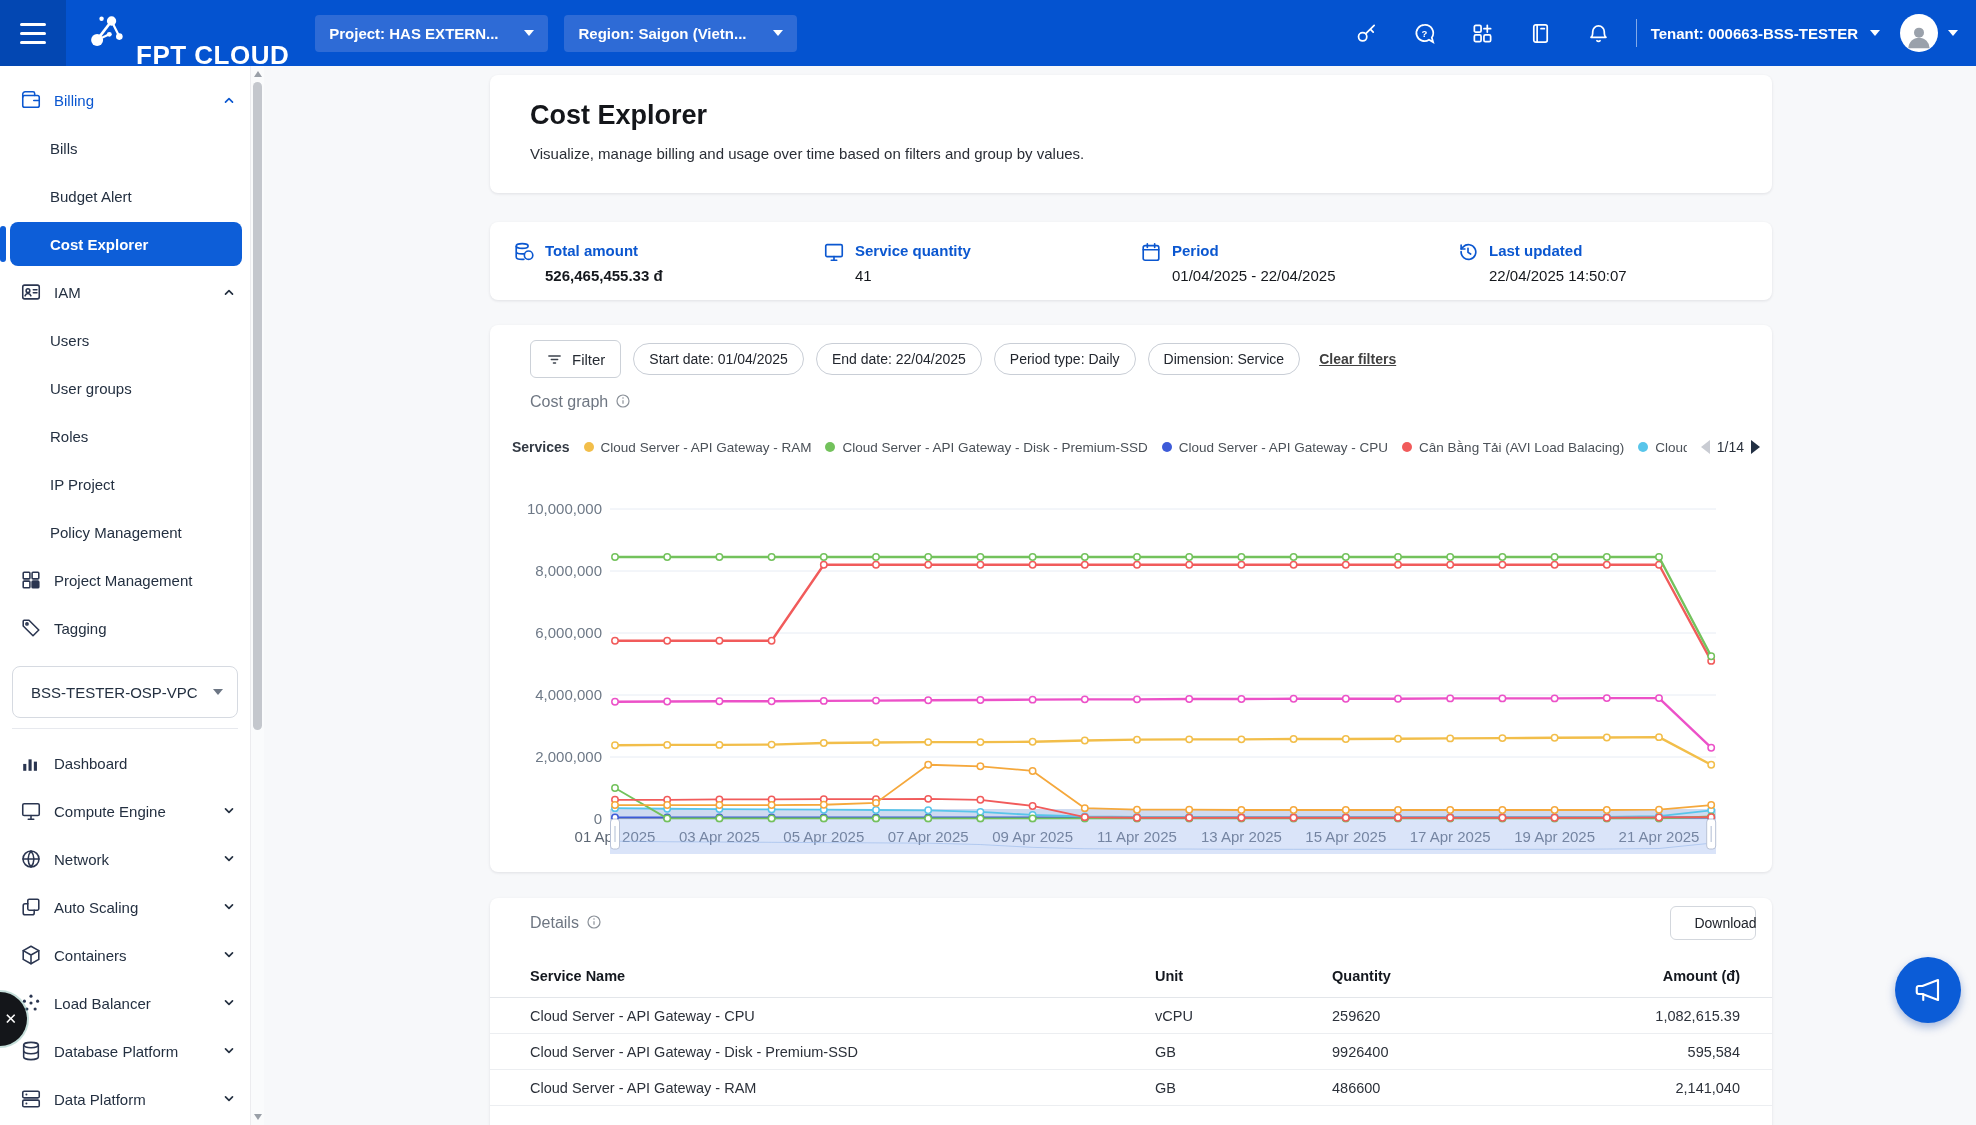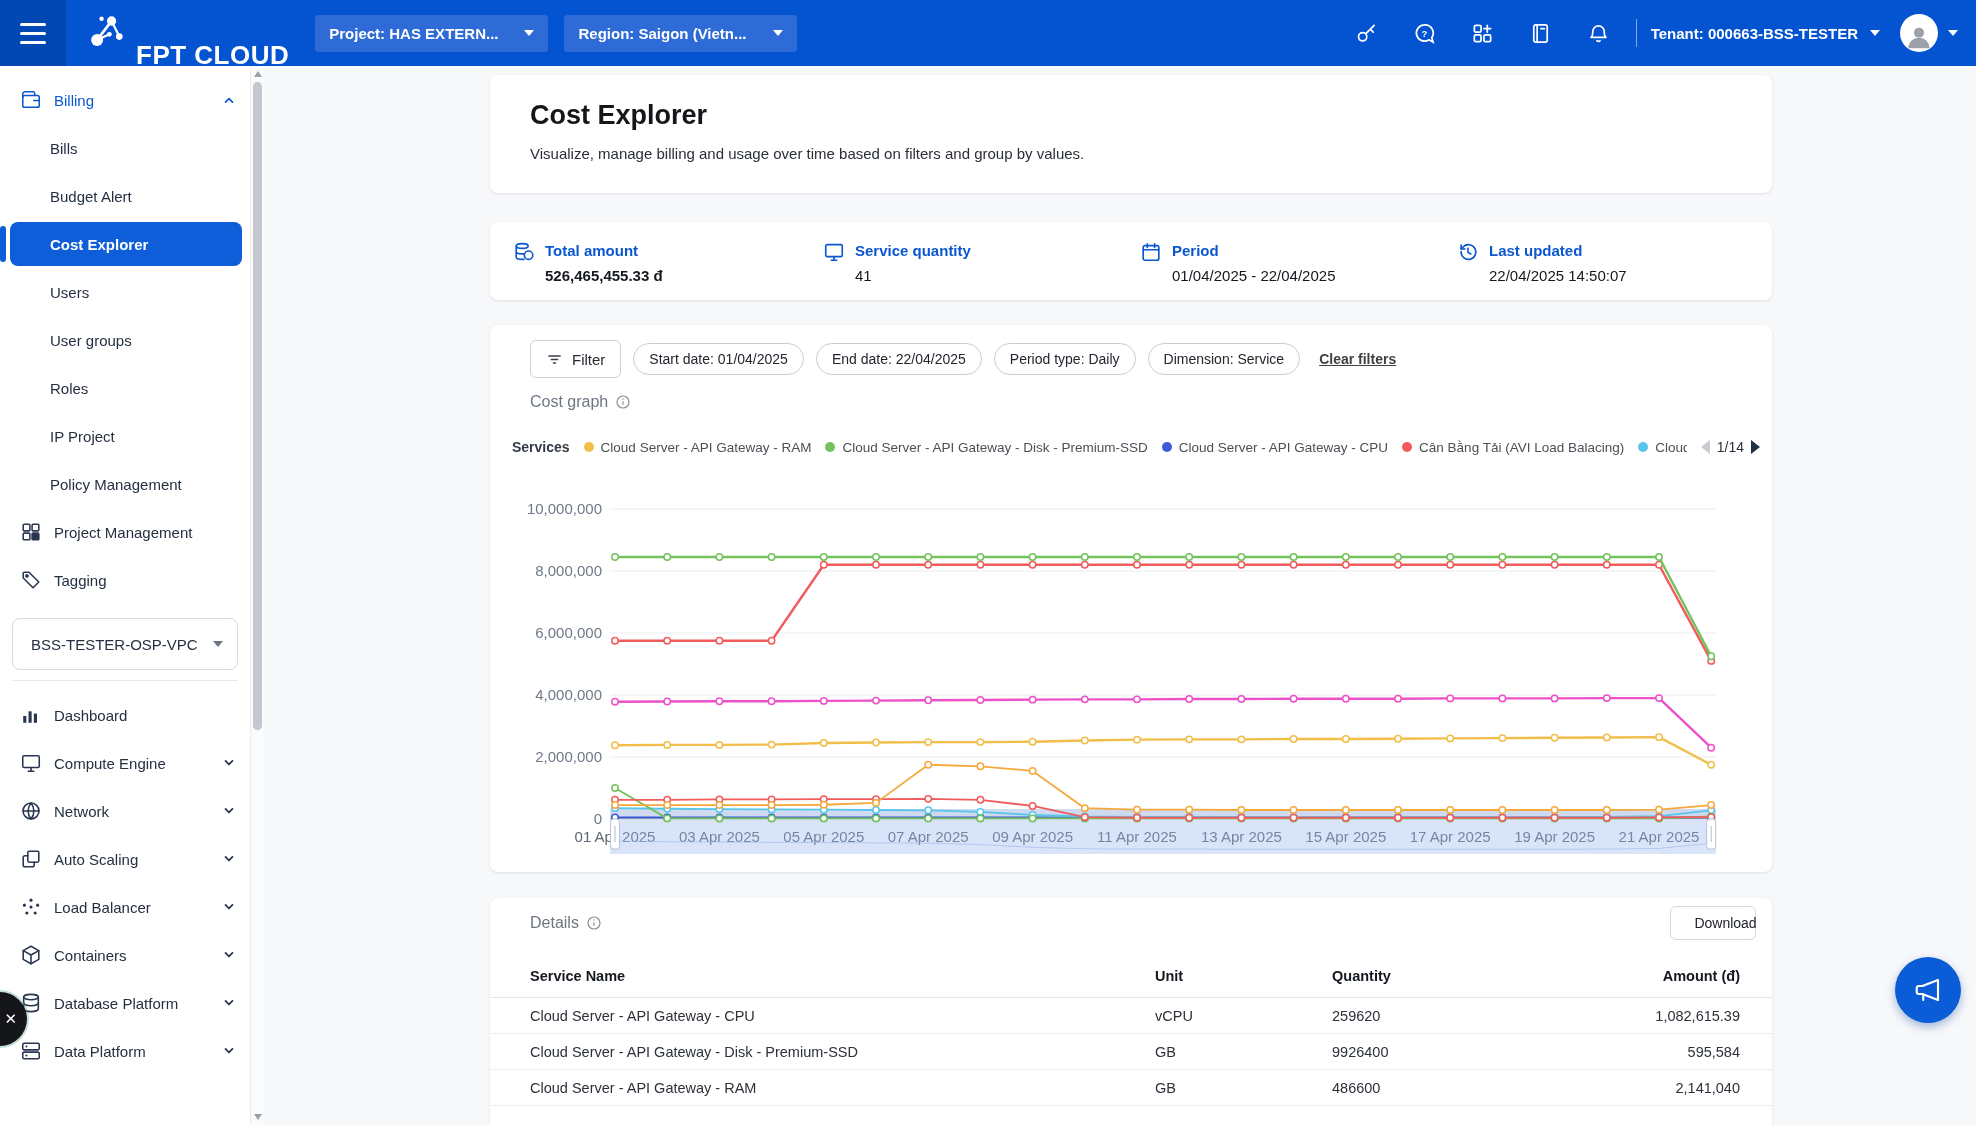--- a/index.html
+++ b/index.html
@@ -58,21 +58,21 @@
   .sum-label { position:absolute; left:32px; top:20px; font-size:15px; font-weight:bold; color:#0b57d0; white-space:nowrap; }
   .sum-value { position:absolute; left:32px; top:45px; font-size:15px; color:#15181d; white-space:nowrap; }
   .sum-value.bold { font-weight:bold; }
 
   .card-chart { top:325px; height:547px; }
   .filter-row { position:absolute; left:40px; top:14px; right:20px; height:40px; display:flex; align-items:center; gap:12px; }
   .filter-btn { height:38px; border:1px solid #ccd1d8; border-radius:6px; background:#fff; display:flex; align-items:center; gap:9px; padding:0 15px; font-size:15px; color:#262b33; cursor:pointer; }
   .filter-btn svg { width:17px; height:17px; color:#3c434d; }
   .chip { height:32px; border:1px solid #c9ced6; border-radius:16px; background:#fff; display:flex; align-items:center; padding:0 15px; font-size:14px; color:#22262e; cursor:pointer; white-space:nowrap; }
   .clear-link { font-size:14px; font-weight:bold; color:#404040; text-decoration:underline; cursor:pointer; margin-left:7px; white-space:nowrap; }
-  .section-label { position:absolute; left:40px; top:68px; font-size:16px; color:#6e7682; display:flex; align-items:center; gap:7px; }
+  .section-label { position:absolute; left:40px; top:68px; font-size:16px; color:#6e7682; display:flex; gap:7px; }
   .info-ic { width:16px; height:16px; color:#8a9098; }
   .legend-row { position:absolute; left:22px; top:114px; right:12px; display:flex; align-items:center; font-size:13.5px; color:#4b5158; white-space:nowrap; }
   .legend-title { font-weight:bold; color:#333a44; margin-right:14px; font-size:14px; }
   .lg-item { display:flex; align-items:center; gap:7px; margin-right:14px; flex:0 0 auto; cursor:pointer; }
   .lg-item.truncate { flex:0 1 auto; min-width:0; overflow:hidden; }
   .lg-item.truncate .lg-lbl { overflow:hidden; text-overflow:clip; }
   .lg-dot { width:10px; height:10px; border-radius:50%; flex:0 0 10px; }
   .lg-pager { margin-left:auto; display:flex; align-items:center; gap:7px; flex:0 0 auto; font-size:14px; color:#2a313c; }
   .pg-arrow { width:0; height:0; border-top:7px solid transparent; border-bottom:7px solid transparent; cursor:pointer; }
   .pg-arrow.left { border-right:9px solid #c9ccd3; }
@@ -194,20 +194,31 @@
         <div class="side-item child">
           <span class="lbl">Bills</span>
         </div>
         <div class="side-item child">
           <span class="lbl">Budget Alert</span>
         </div>
         <div class="side-item child selected">
           <span class="notch"></span>
           <span class="lbl">Cost Explorer</span>
         </div>
+        <div class="side-item">
+          <span class="ic"><svg viewBox="0 0 24 24" fill="none" stroke="currentColor" stroke-width="1.7" stroke-linejoin="round" stroke-linecap="round">
+              <rect x="3" y="4.5" width="18" height="15" rx="2"></rect>
+              <circle cx="8.7" cy="10.5" r="2"></circle>
+              <path d="M5.5 16.2c.6-1.7 1.8-2.5 3.2-2.5s2.6.8 3.2 2.5M14.5 9.5h4M14.5 12.8h4"></path>
+            </svg></span>
+          <span class="lbl">IAM</span>
+          <span class="chev"><svg viewBox="0 0 16 16" width="14" height="14" fill="none" stroke="currentColor" stroke-width="1.9" stroke-linecap="round" stroke-linejoin="round">
+              <path d="M4 10.5 8 6.5l4 4"></path>
+            </svg></span>
+        </div>
         <div class="side-item child">
           <span class="lbl">Users</span>
         </div>
         <div class="side-item child">
           <span class="lbl">User groups</span>
         </div>
         <div class="side-item child">
           <span class="lbl">Roles</span>
         </div>
         <div class="side-item child">
@@ -264,44 +275,44 @@
           <span class="chev"><svg viewBox="0 0 16 16" width="14" height="14" fill="none" stroke="currentColor" stroke-width="1.9" stroke-linecap="round" stroke-linejoin="round">
               <path d="M4 5.5l4 4 4-4"></path>
             </svg></span>
         </div>
         <div class="side-item">
           <span class="ic"><svg viewBox="0 0 24 24" fill="none" stroke="currentColor" stroke-width="1.7" stroke-linejoin="round" stroke-linecap="round">
               <rect x="8.5" y="3.5" width="12" height="12" rx="1.5"></rect>
               <path d="M15.5 15.5v3a2 2 0 0 1-2 2h-8a2 2 0 0 1-2-2v-8a2 2 0 0 1 2-2h3"></path>
             </svg></span>
           <span class="lbl">Auto Scaling</span>
+          <span class="chev"><svg viewBox="0 0 16 16" width="14" height="14" fill="none" stroke="currentColor" stroke-width="1.9" stroke-linecap="round" stroke-linejoin="round">
+              <path d="M4 5.5l4 4 4-4"></path>
+            </svg></span>
+        </div>
+        <div class="side-item">
+          <span class="ic"><svg viewBox="0 0 24 24" fill="none" stroke="currentColor" stroke-width="1.7" stroke-linejoin="round" stroke-linecap="round">
+              <path d="M12 2.5l8.5 4.7v9.6L12 21.5l-8.5-4.7V7.2L12 2.5z"></path>
+              <path d="M3.5 7.2 12 12l8.5-4.8M12 12v9.5"></path>
+            </svg></span>
+          <span class="lbl">Containers</span>
           <span class="chev"><svg viewBox="0 0 16 16" width="14" height="14" fill="none" stroke="currentColor" stroke-width="1.9" stroke-linecap="round" stroke-linejoin="round">
               <path d="M4 5.5l4 4 4-4"></path>
             </svg></span>
         </div>
         <div class="side-item">
           <span class="ic"><svg viewBox="0 0 24 24" fill="none" stroke="currentColor" stroke-width="1.7" stroke-linejoin="round" stroke-linecap="round">
               <circle cx="12" cy="4.5" r="1.7" fill="currentColor" stroke="none"></circle>
               <circle cx="4.8" cy="10" r="1.7" fill="currentColor" stroke="none"></circle>
               <circle cx="19.2" cy="10" r="1.7" fill="currentColor" stroke="none"></circle>
               <circle cx="7.5" cy="18.5" r="1.7" fill="currentColor" stroke="none"></circle>
               <circle cx="16.5" cy="18.5" r="1.7" fill="currentColor" stroke="none"></circle>
               <circle cx="12" cy="12" r="1.7" fill="currentColor" stroke="none"></circle>
             </svg></span>
           <span class="lbl">Load Balancer</span>
-          <span class="chev"><svg viewBox="0 0 16 16" width="14" height="14" fill="none" stroke="currentColor" stroke-width="1.9" stroke-linecap="round" stroke-linejoin="round">
-              <path d="M4 5.5l4 4 4-4"></path>
-            </svg></span>
-        </div>
-        <div class="side-item">
-          <span class="ic"><svg viewBox="0 0 24 24" fill="none" stroke="currentColor" stroke-width="1.7" stroke-linejoin="round" stroke-linecap="round">
-              <path d="M12 2.5l8.5 4.7v9.6L12 21.5l-8.5-4.7V7.2L12 2.5z"></path>
-              <path d="M3.5 7.2 12 12l8.5-4.8M12 12v9.5"></path>
-            </svg></span>
-          <span class="lbl">Containers</span>
           <span class="chev"><svg viewBox="0 0 16 16" width="14" height="14" fill="none" stroke="currentColor" stroke-width="1.9" stroke-linecap="round" stroke-linejoin="round">
               <path d="M4 5.5l4 4 4-4"></path>
             </svg></span>
         </div>
         <div class="side-item">
           <span class="ic"><svg viewBox="0 0 24 24" fill="none" stroke="currentColor" stroke-width="1.7" stroke-linejoin="round" stroke-linecap="round">
               <ellipse cx="12" cy="5.5" rx="8" ry="2.9"></ellipse>
               <path d="M4 5.5v13c0 1.6 3.6 2.9 8 2.9s8-1.3 8-2.9v-13"></path>
               <path d="M4 12c0 1.6 3.6 2.9 8 2.9s8-1.3 8-2.9"></path>
             </svg></span>

